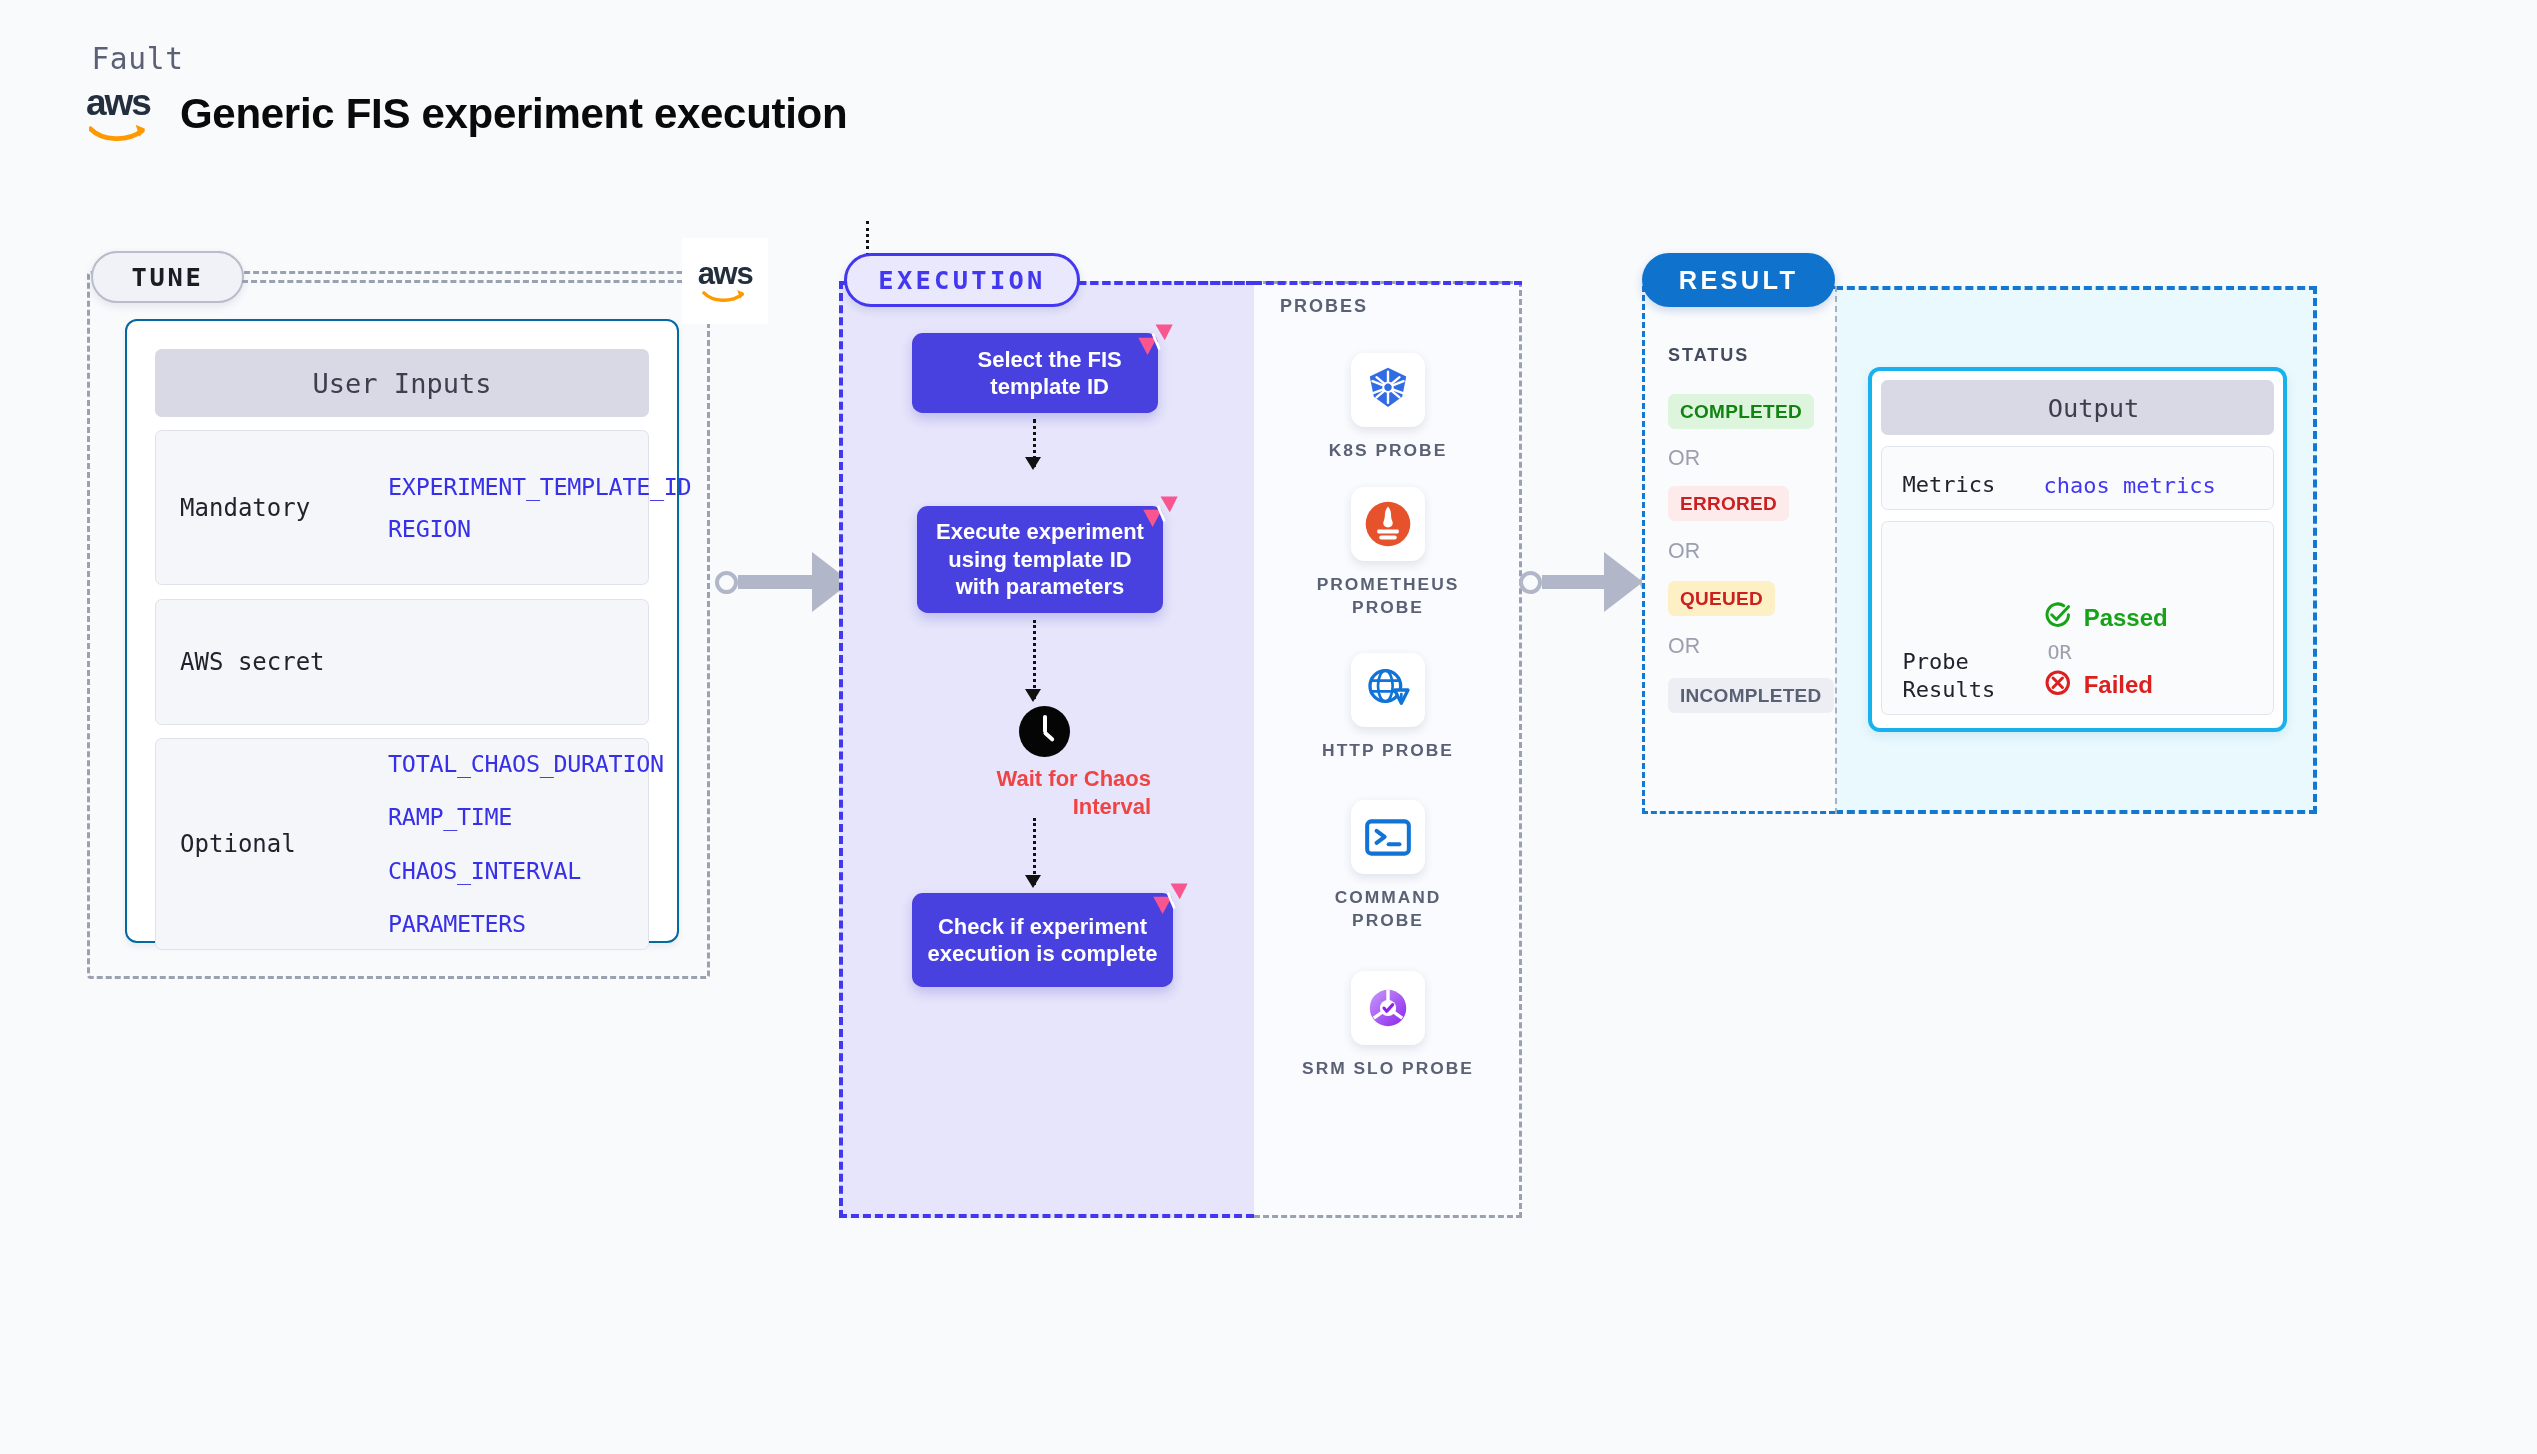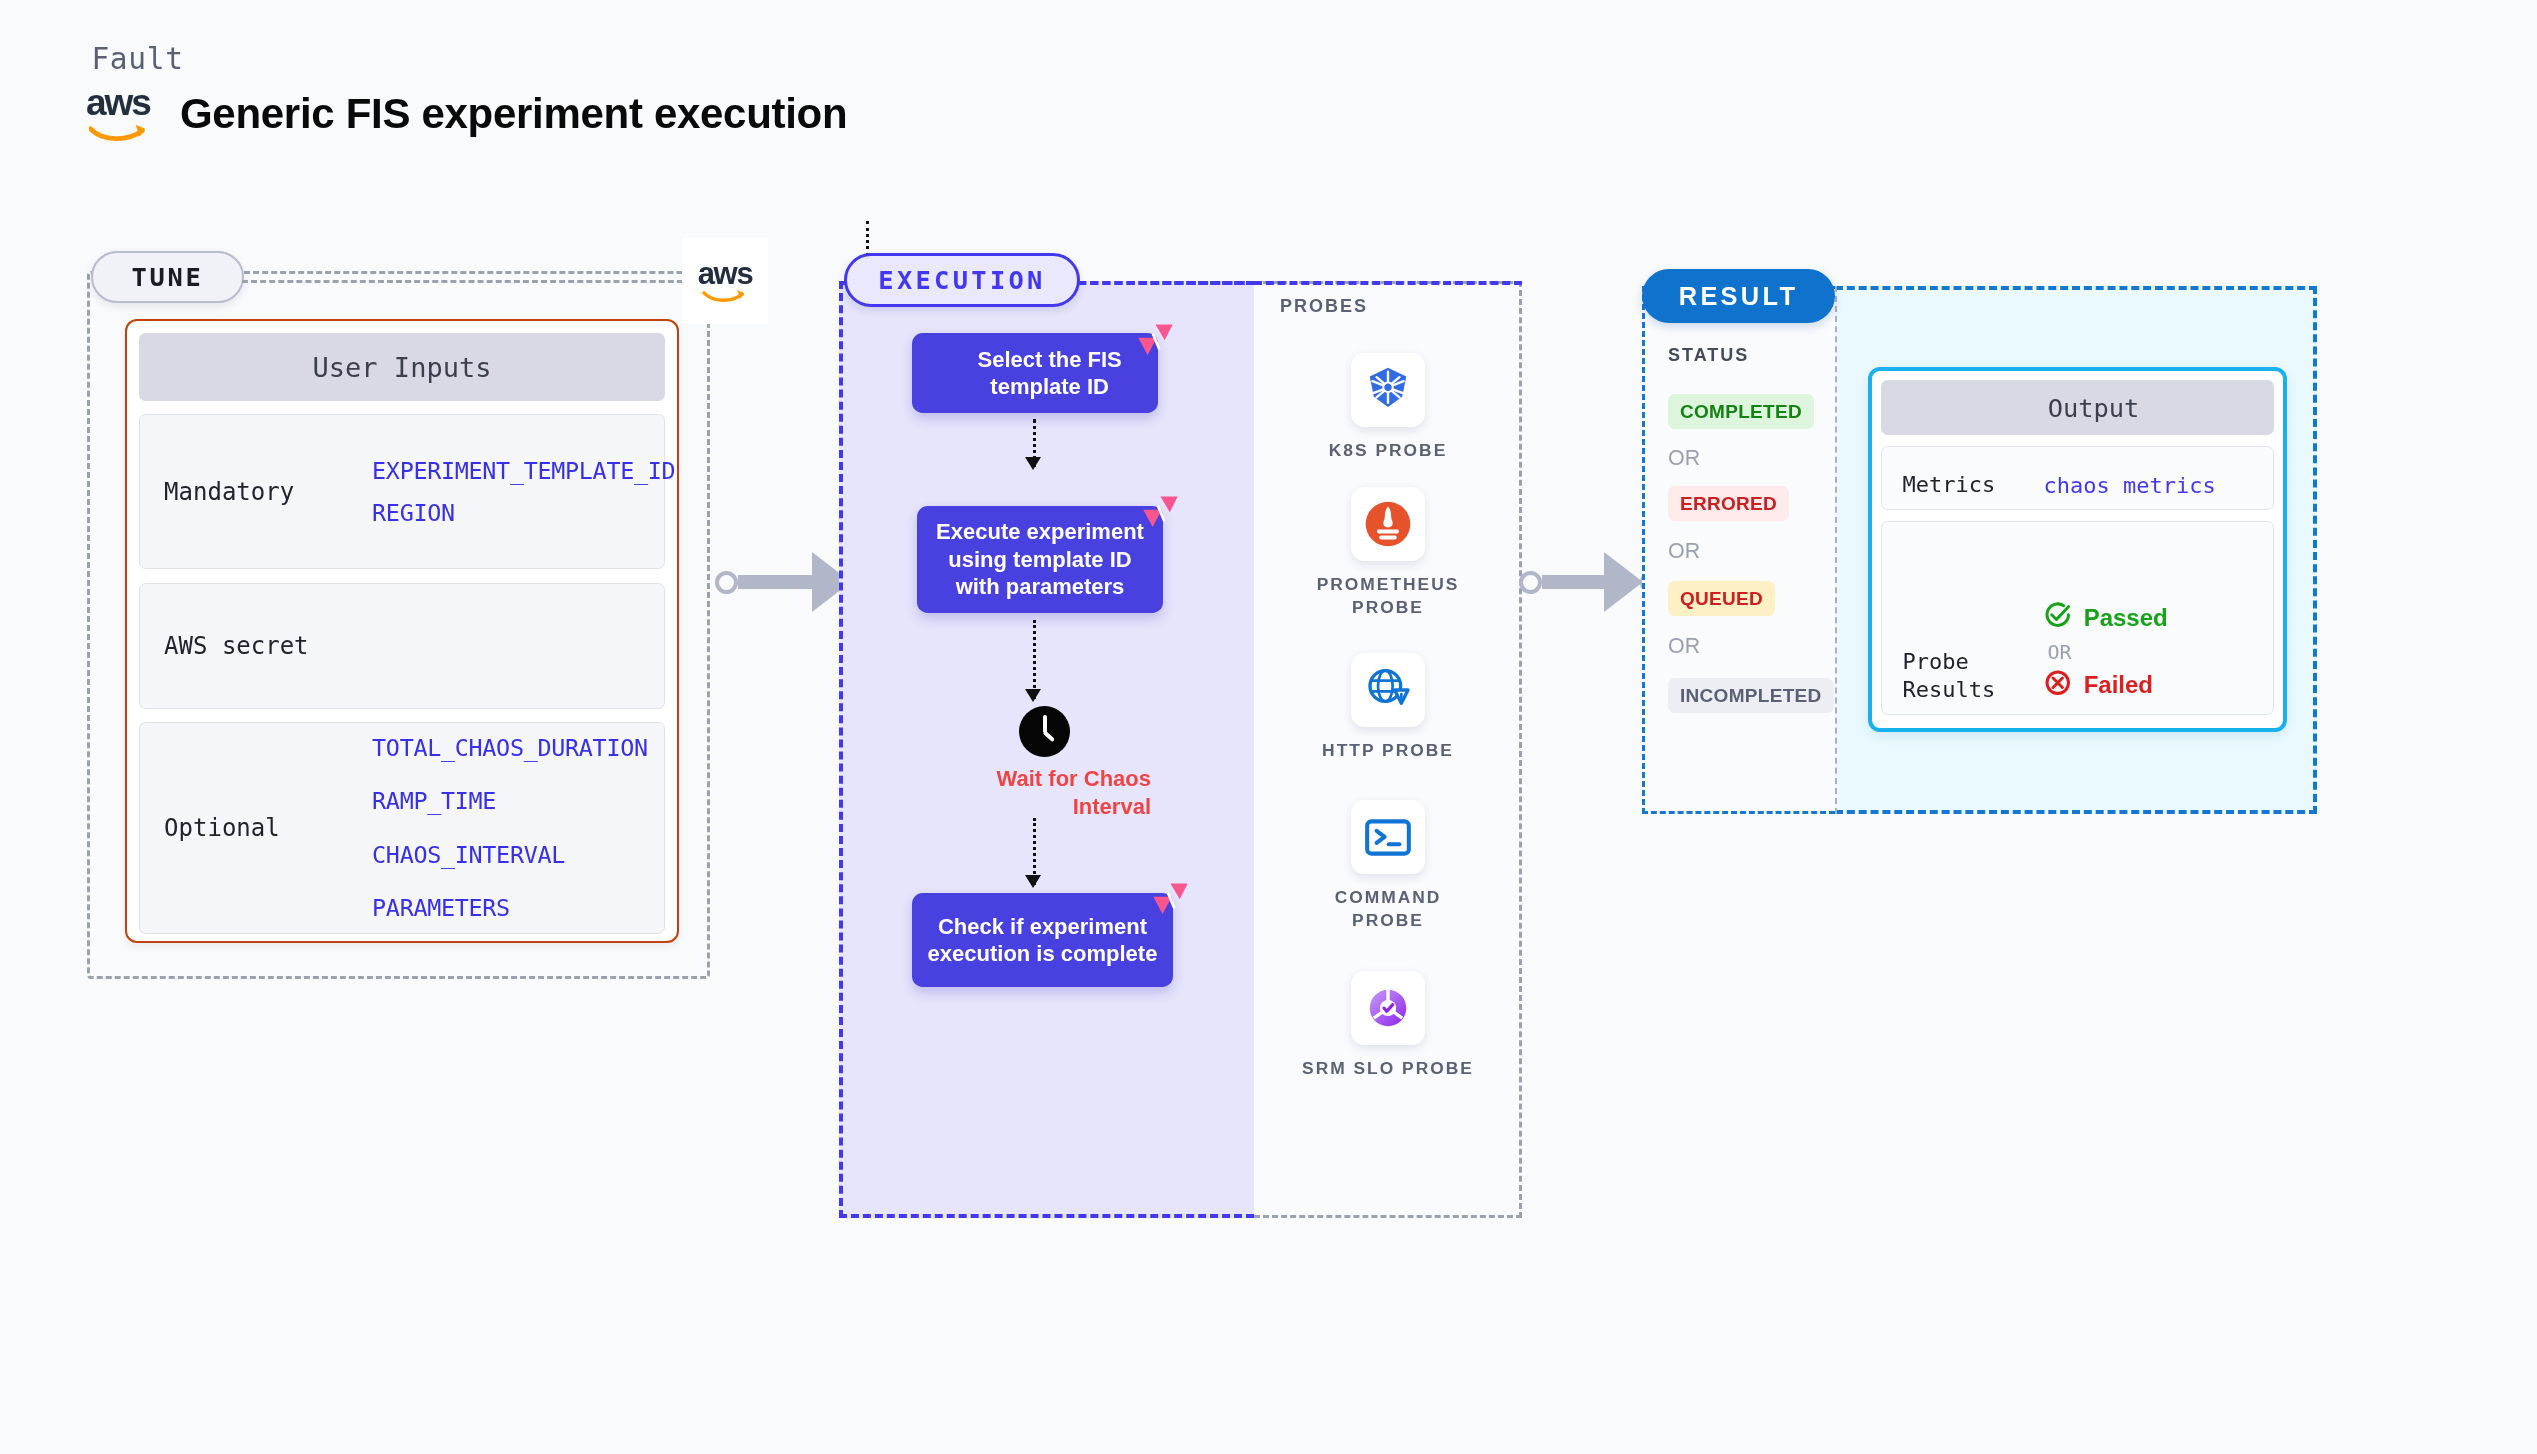--- a/index.html
+++ b/index.html
@@ -59,22 +59,22 @@
   }
   #aws-mark{
     left:682px;top:238px;width:86px;height:86px;background:#ffffff;
     display:flex;flex-direction:column;align-items:center;justify-content:center;
   }
   #aws-mark .aws-word{font-size:31px;letter-spacing:-1.3px;line-height:28px;}
 
   
   #user-card{
     left:125px;top:319px;width:554px;height:624px;
-    background:#ffffff;border:2px solid #c2410c;border-radius:12px;
-    box-sizing:border-box;padding:12px;
+    background:#ffffff;border:2px solid #0369a1;border-radius:12px;
+    box-sizing:border-box;padding:28px;
     box-shadow:0 3.3px 6.7px rgba(40,50,80,.07);
   }
   .ui-head{
     height:68px;background:#d8d9e4;border-radius:6.7px;
     display:flex;align-items:center;justify-content:center;
     font-family:"DejaVu Sans Mono",monospace;font-size:27px;color:#3b3f4e;
   }
   .ui-row{
     margin-top:13.4px;background:#f5f6fa;border:1.3px solid #e0e2ea;border-radius:6.7px;
     display:flex;align-items:center;box-sizing:border-box;padding:17.4px 6.7px;
@@ -214,21 +214,21 @@
   #status-divider{
     left:1835px;top:286px;width:0;height:528px;
     border-left:2px dashed #aab0bd;
   }
   #result-area{
     left:1835px;top:286px;width:482px;height:528px;
     background:#eaf9fd;border:4px dashed #1477d1;border-left:none;
     box-sizing:border-box;
   }
   #result-pill{
-    left:1642px;top:269px;width:193px;height:54px;
+    left:1642px;top:253px;width:193px;height:54px;
     background:#0f72cc;box-shadow:0 4px 9.4px rgba(20,80,160,.20);
   }
   #result-pill span{
     font-size:25.4px;font-weight:700;color:#fff;letter-spacing:3.3px;
   }
   #status-title{
     left:1668px;top:345px;
     font-size:18px;font-weight:700;color:#444b5c;letter-spacing:2px;
   }
   .badge{

